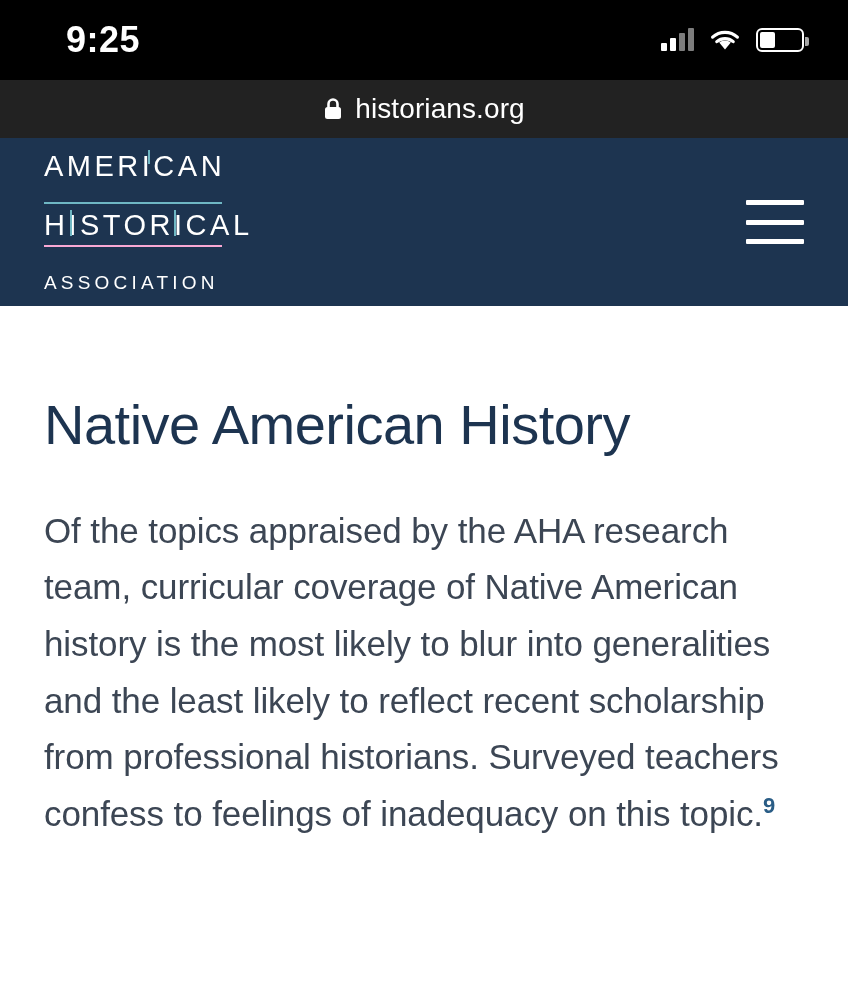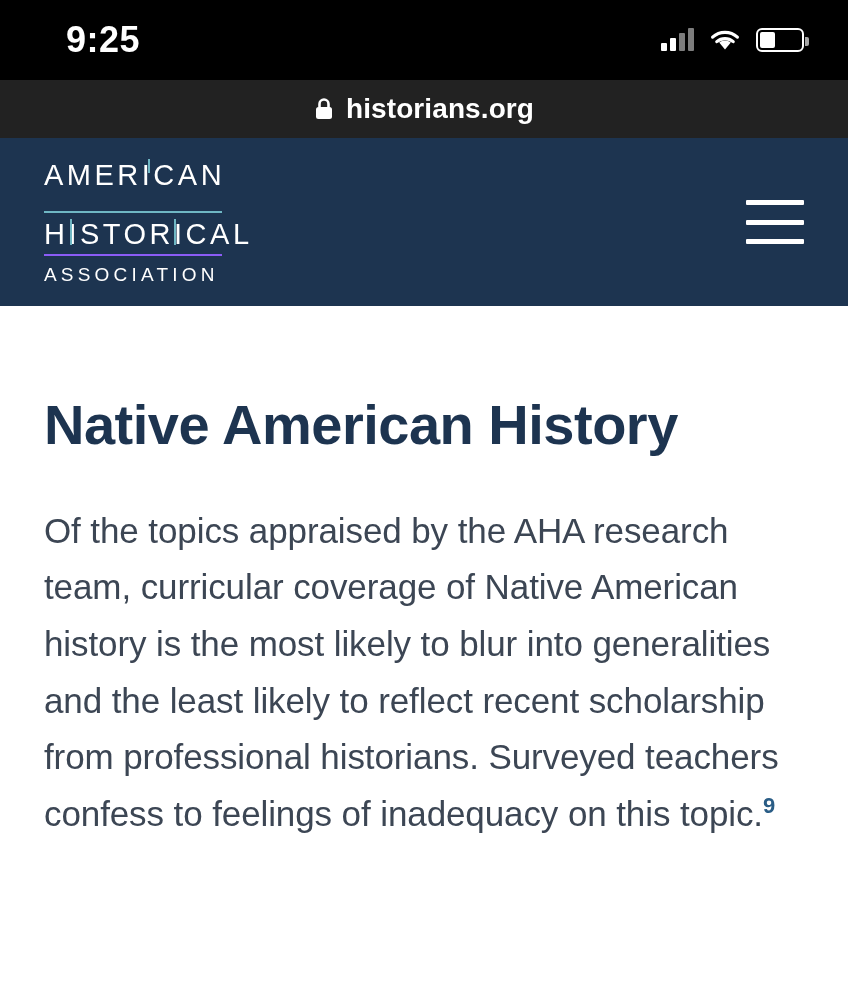--- a/index.html
+++ b/index.html
@@ -86,21 +86,21 @@
     background: #222222;
     display: flex;
     align-items: center;
     justify-content: center;
     gap: 12px;
     color: #ffffff;
   }
   .lock-icon { width: 20px; height: 24px; display: block; }
   .url-text {
     font-size: 28px;
-    font-weight: 700;
+    font-weight: 400;
     letter-spacing: 0.1px;
   }
 
   
   .site-header {
     height: 168px;
     background: #1d3450;
     display: flex;
     align-items: center;
     justify-content: space-between;
@@ -112,25 +112,25 @@
     user-select: none;
   }
   .logo-line1, .logo-line2 {
     font-size: 29px;
     letter-spacing: 3.5px;
     font-weight: 400;
     position: relative;
     white-space: nowrap;
   }
   .logo-line1 { padding-bottom: 21px; border-bottom: 2px solid #6fb7c4; width: 178px;}
-  .logo-line2 { padding-top: 7px; padding-bottom: 5px; border-bottom: 2px solid #8b5cf6; width: 178px;}
+  .logo-line2 { padding-top: 7px; padding-bottom: 5px; border-bottom: 2px solid #f9a8d4; width: 178px;}
   .logo-line3 {
     font-size: 19px;
     letter-spacing: 4.2px;
-    padding-top: 9px;
+    padding-top: 26px;
     white-space: nowrap;
   }
   .logo-tick {
     position: absolute;
     width: 2px;
     background: #6fb7c4;
   }
   .tick-a { left: 104px; top: -2px; height: 14px; }
   .tick-b { left: 26px; top: 6px; height: 26px; }
   .tick-c { left: 130px; top: 6px; height: 26px; }
@@ -151,21 +151,21 @@
   }
 
   
   .content {
     padding: 88px 44px 0 44px;
     background: #ffffff;
   }
   .page-title {
     font-size: 56px;
     line-height: 1.12;
-    font-weight: 700;
+    font-weight: 400;
     color: #1d3450;
     letter-spacing: -0.5px;
     margin-bottom: 46px;
   }
   .body-text {
     font-size: 35px;
     line-height: 1.62;
     color: #3c4654;
     letter-spacing: -0.1px;
     font-weight: 400;

